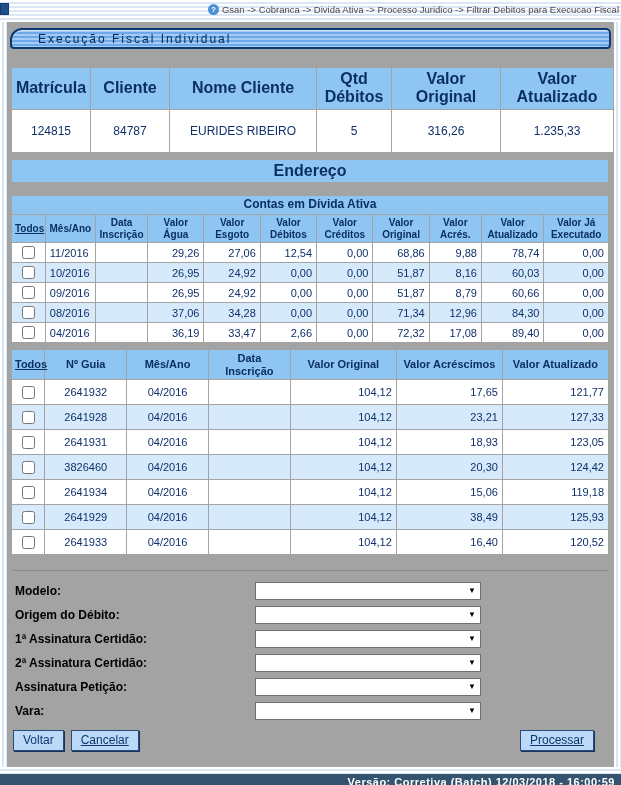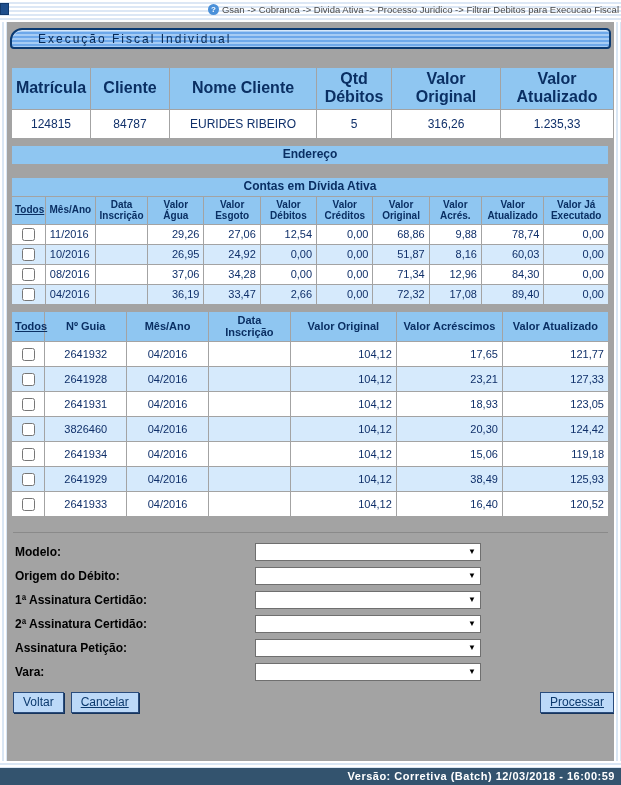--- a/index.html
+++ b/index.html
@@ -62,24 +62,24 @@
   table.gsan .section-title { font-size:12px; height:18px; }
   tbody.zebra tr:nth-of-type(even) td { background:#d6eafc; }
   td.num, th.num { text-align:right; }
   td.ctr { text-align:center; }
   td.lft { text-align:left; }
   .todos-link { color:#0a2f63; text-decoration:underline; font-weight:bold; cursor:pointer; }
   input[type="checkbox"] { width:13px; height:13px; margin:0; vertical-align:middle; }
 
   table.summary { margin-top:18px; }
   table.summary th { font-size:16px; height:20px; }
-  table.summary td { font-size:12px; height:28px; text-align:center; }
+  table.summary td { font-size:12px; height:42px; text-align:center; }
 
   table.endereco { margin-top:6px; }
-  table.endereco th { font-size:12px; height:17px; }
+  table.endereco th { font-size:16px; height:17px; }
   table.endereco td { height:17px; text-align:center; white-space:pre; font-size:12px; color:#10306a; }
 
   table.contas { margin-top:12px; }
   table.contas th { font-size:10px; }
   table.contas th.section-title { font-size:12px; }
   table.contas td { height:19px; }
 
   table.guias { margin-top:6px; }
   table.guias td { height:24px; }
 
@@ -87,21 +87,21 @@
   .separator { border:none; border-top:1px solid #8a8a8a; margin:15px 6px 10px 6px; }
   .form-row { display:flex; align-items:center; margin:5px 0 5px 8px; height:19px; }
   .form-row label { width:240px; font-size:12px; font-weight:bold; color:#000; }
   .selectbox {
     position:relative; width:226px; height:18px; background:#fff;
     border:1px solid #6f6f6f; cursor:pointer;
   }
   .selectbox .arrow { position:absolute; right:4px; top:3px; font-size:8px; color:#000; }
 
   
-  .button-row { display:flex; align-items:flex-end; margin:10px 0 0 6px; }
+  .button-row { display:flex; align-items:flex-end; margin:10px 20px 0 6px; }
   .btn {
     font-family:"Liberation Sans", sans-serif; font-size:12px; color:#0c3a6e;
     background:#bcd9f8; border:1px solid #2a4c7c; box-shadow:1px 1px 0 #16345c;
     padding:2px 9px 3px 9px; cursor:pointer;
   }
   .btn + .btn { margin-left:7px;text-decoration:underline; }
   .btn.right { margin-left:auto; }
 
   
   .bottomstrip {
@@ -228,20 +228,33 @@
               <td class="num">26,95</td>
               <td class="num">24,92</td>
               <td class="num">0,00</td>
               <td class="num">0,00</td>
               <td class="num">51,87</td>
               <td class="num">8,16</td>
               <td class="num">60,03</td>
               <td class="num">0,00</td>
             </tr>
 
+            <tr>
+              <td class="ctr"><input type="checkbox" style=""></td>
+              <td class="lft">09/2016</td>
+              <td class="lft"></td>
+              <td class="num">26,95</td>
+              <td class="num">24,92</td>
+              <td class="num">0,00</td>
+              <td class="num">0,00</td>
+              <td class="num">51,87</td>
+              <td class="num">8,79</td>
+              <td class="num">60,66</td>
+              <td class="num">0,00</td>
+            </tr>
 
             <tr>
               <td class="ctr"><input type="checkbox" style=""></td>
               <td class="lft">08/2016</td>
               <td class="lft"></td>
               <td class="num">37,06</td>
               <td class="num">34,28</td>
               <td class="num">0,00</td>
               <td class="num">0,00</td>
               <td class="num">71,34</td>

